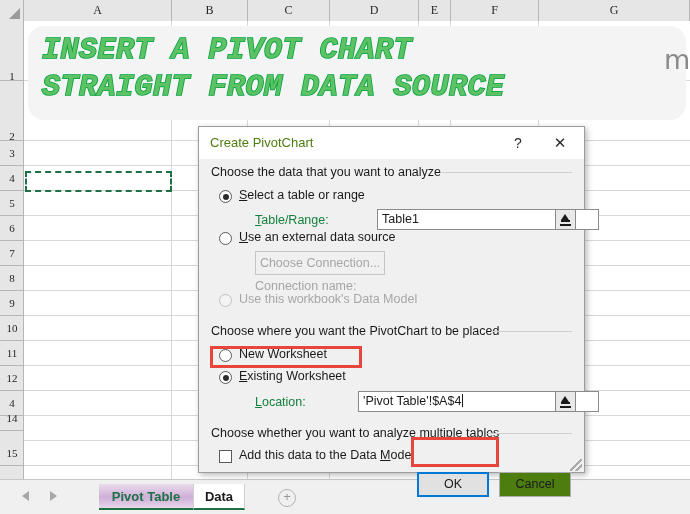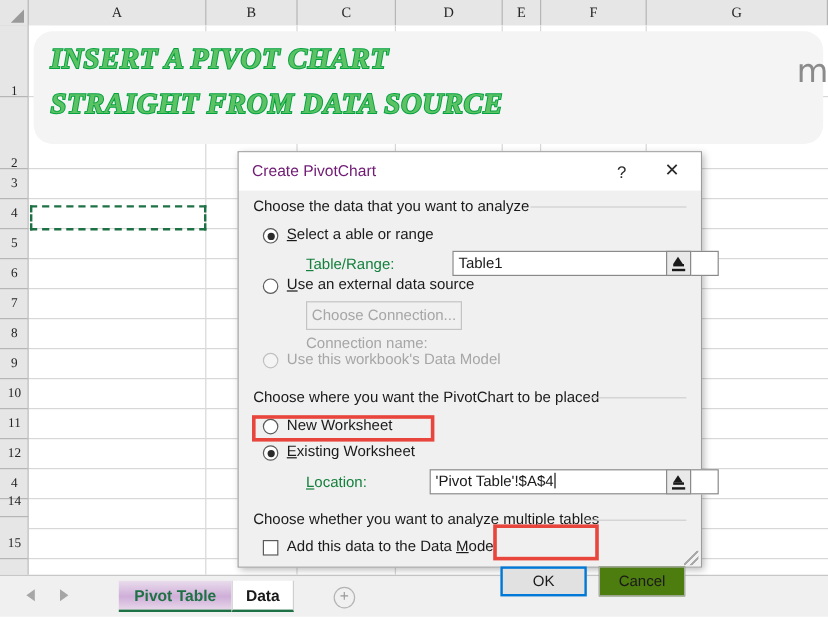--- a/index.html
+++ b/index.html
@@ -53,23 +53,23 @@
   .gridline-v{position:absolute;top:0;bottom:0;width:1px;background:#d8d8d8;}
   .gridline-h{position:absolute;left:0;right:0;height:1px;background:#d8d8d8;}
 
   
   .banner{
     position:absolute;left:28px;top:26px;width:658px;height:94px;
     background:#f4f4f4;border-radius:16px;
   }
   .banner-txt{
     position:absolute;left:14px;top:6px;width:640px;
-    font-family:Liberation Serif, serif;
+    font-family:Liberation Mono, monospace;
     font-weight:bold;font-style:italic;
-    font-size:24px;line-height:37px;letter-spacing:0.5px;
+    font-size:30px;line-height:37px;letter-spacing:0.5px;
     color:#5dc264;
     -webkit-text-stroke:1.6px #00a23f;
     paint-order:stroke fill;
     white-space:pre-line;
   }
   .stray-m{
     position:absolute;left:664px;top:44px;
     font-family:"DejaVu Sans", sans-serif;
     font-size:27px;color:#8a8a8a;
   }
@@ -115,21 +115,21 @@
   .dialog{
     position:absolute;left:198px;top:126px;width:385px;height:345px;
     background:#f0f0f0;border:1px solid #9c9c9c;
     box-shadow:2px 2px 6px rgba(0,0,0,.28);
     font-size:12.5px;color:#1a1a1a;
   }
   .dlg-title-bar{
     position:absolute;left:0;top:0;right:0;height:32px;background:#ffffff;
   }
   .dlg-title{
-    position:absolute;left:11px;top:8px;font-size:13px;color:#701a75;
+    position:absolute;left:11px;top:8px;font-size:13px;color:#4d7c0f;
   }
   .dlg-help{
     position:absolute;right:55px;top:6px;width:22px;height:20px;
     text-align:center;line-height:20px;font-size:14px;color:#2b2b2b;cursor:pointer;
   }
   .dlg-close{
     position:absolute;right:12px;top:6px;width:24px;height:20px;
     text-align:center;line-height:20px;font-size:15px;color:#2b2b2b;cursor:pointer;
   }
   .dlg-body{position:absolute;left:0;top:32px;right:0;bottom:0;background:#f0f0f0;}
@@ -320,21 +320,21 @@
       <div class="dlg-help">?</div>
       <div class="dlg-close">✕</div>
     </div>
 
     <div class="dlg-body">
 
       <div class="grouphdr" style="left:12px;top:6px;">Choose the data that you want to analyze</div>
       <div class="grouprule" style="left:243px;top:13px;width:130px;"></div>
 
       <div class="radio on" style="left:20px;top:31px;"></div>
-      <div class="rlabel" style="left:40px;top:29px;"><span class="u">S</span><span>elect a able or range</span></div>
+      <div class="rlabel" style="left:40px;top:29px;"><span class="u">S</span><span>elect a table or range</span></div>
 
       <div class="fieldlabel" style="left:56px;top:54px;"><span class="u">T</span>able/Range:</div>
       <div class="txtbox" style="left:134px;top:50px;width:222px;">Table1</div>
       <div class="collapsebtn" style="left:356px;top:50px;">
         <div class="arrow"></div>
           <div class="bar"></div>
           <div class="base"></div>
       </div>
 
       <div class="radio" style="left:20px;top:73px;"></div>

